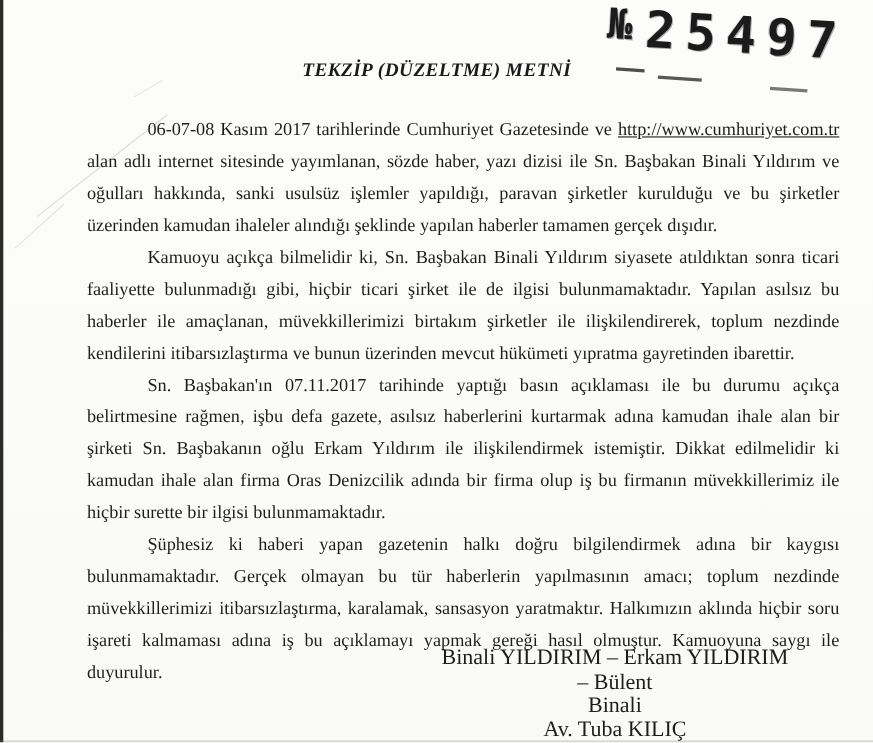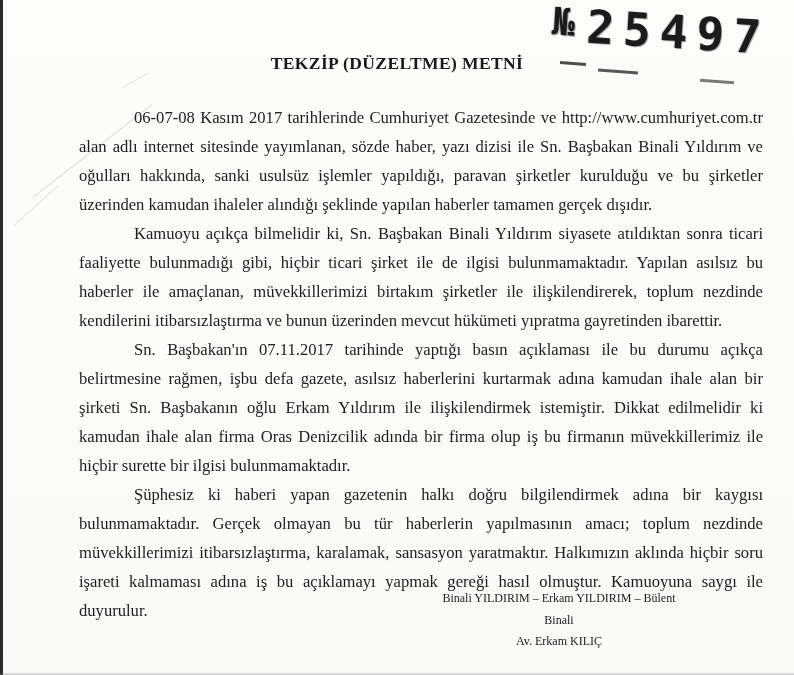--- a/index.html
+++ b/index.html
@@ -96,47 +96,49 @@
   .doc-title {
     position: absolute;
     top: 53px;
     left: 0;
     width: 794px;
     text-align: center;
     font-weight: bold;
     font-size: 17.5px;
     letter-spacing: 0.4px;
     color: #1a1a1a;
+    font-style: italic;
   }
 
   .doc-body {
     position: absolute;
     top: 103px;
     left: 79px;
     width: 684px;
     font-size: 16.6px;
     line-height: 29px;
     text-align: justify;
     color: #1d1d1d;
   }
   .doc-body p {
     text-indent: 55px;
     margin: 0;
   }
   .url {
+    text-decoration: underline;
     color: inherit;
   }
 
   .signature-block {
     position: absolute;
     top: 588px;
     left: 398px;
     width: 322px;
     text-align: center;
-    font-size: 12px;
+    font-size: 20px;
     line-height: 21.5px;
     color: #1d1d1d;
   }
 </style>
 </head>
 <body>
 
 <div class="page">
 
   <div class="scan-edge"></div>
@@ -159,16 +161,16 @@
   <div class="doc-body">
     <p><span>06-07-08 Kasım 2017 tarihlerinde Cumhuriyet Gazetesinde ve </span><span class="url">http://www.cumhuriyet.com.tr</span><span> alan adlı internet sitesinde yayımlanan, sözde haber, yazı dizisi ile Sn. Başbakan Binali Yıldırım ve oğulları hakkında, sanki usulsüz işlemler yapıldığı, paravan şirketler kurulduğu ve bu şirketler üzerinden kamudan ihaleler alındığı şeklinde yapılan haberler tamamen gerçek dışıdır.</span></p>
     <p>Kamuoyu açıkça bilmelidir ki, Sn. Başbakan Binali Yıldırım siyasete atıldıktan sonra ticari faaliyette bulunmadığı gibi, hiçbir ticari şirket ile de ilgisi bulunmamaktadır.  Yapılan asılsız bu haberler ile amaçlanan, müvekkillerimizi birtakım şirketler ile ilişkilendirerek, toplum nezdinde kendilerini itibarsızlaştırma ve bunun üzerinden mevcut hükümeti yıpratma gayretinden ibarettir.</p>
     <p>Sn. Başbakan'ın 07.11.2017 tarihinde yaptığı basın açıklaması ile bu durumu açıkça belirtmesine rağmen, işbu defa gazete, asılsız haberlerini kurtarmak adına kamudan ihale alan bir şirketi Sn. Başbakanın oğlu Erkam Yıldırım ile ilişkilendirmek istemiştir. Dikkat edilmelidir ki kamudan ihale alan firma Oras Denizcilik adında bir firma olup iş bu firmanın müvekkillerimiz ile hiçbir surette bir ilgisi bulunmamaktadır.</p>
     <p>Şüphesiz ki haberi yapan gazetenin halkı doğru bilgilendirmek adına bir kaygısı bulunmamaktadır. Gerçek olmayan bu tür haberlerin yapılmasının amacı; toplum nezdinde müvekkillerimizi itibarsızlaştırma, karalamak, sansasyon yaratmaktır. Halkımızın aklında hiçbir soru işareti kalmaması adına iş bu açıklamayı yapmak gereği hasıl olmuştur. Kamuoyuna saygı ile duyurulur.</p>
   </div>
 
   <div class="signature-block">
     <div>Binali YILDIRIM – Erkam YILDIRIM – Bülent</div>
     <div>Binali</div>
-    <div>Av. Erkam KILIÇ</div>
+    <div>Av. Tuba KILIÇ</div>
   </div>
 
 </div>
 
 </body></html>

